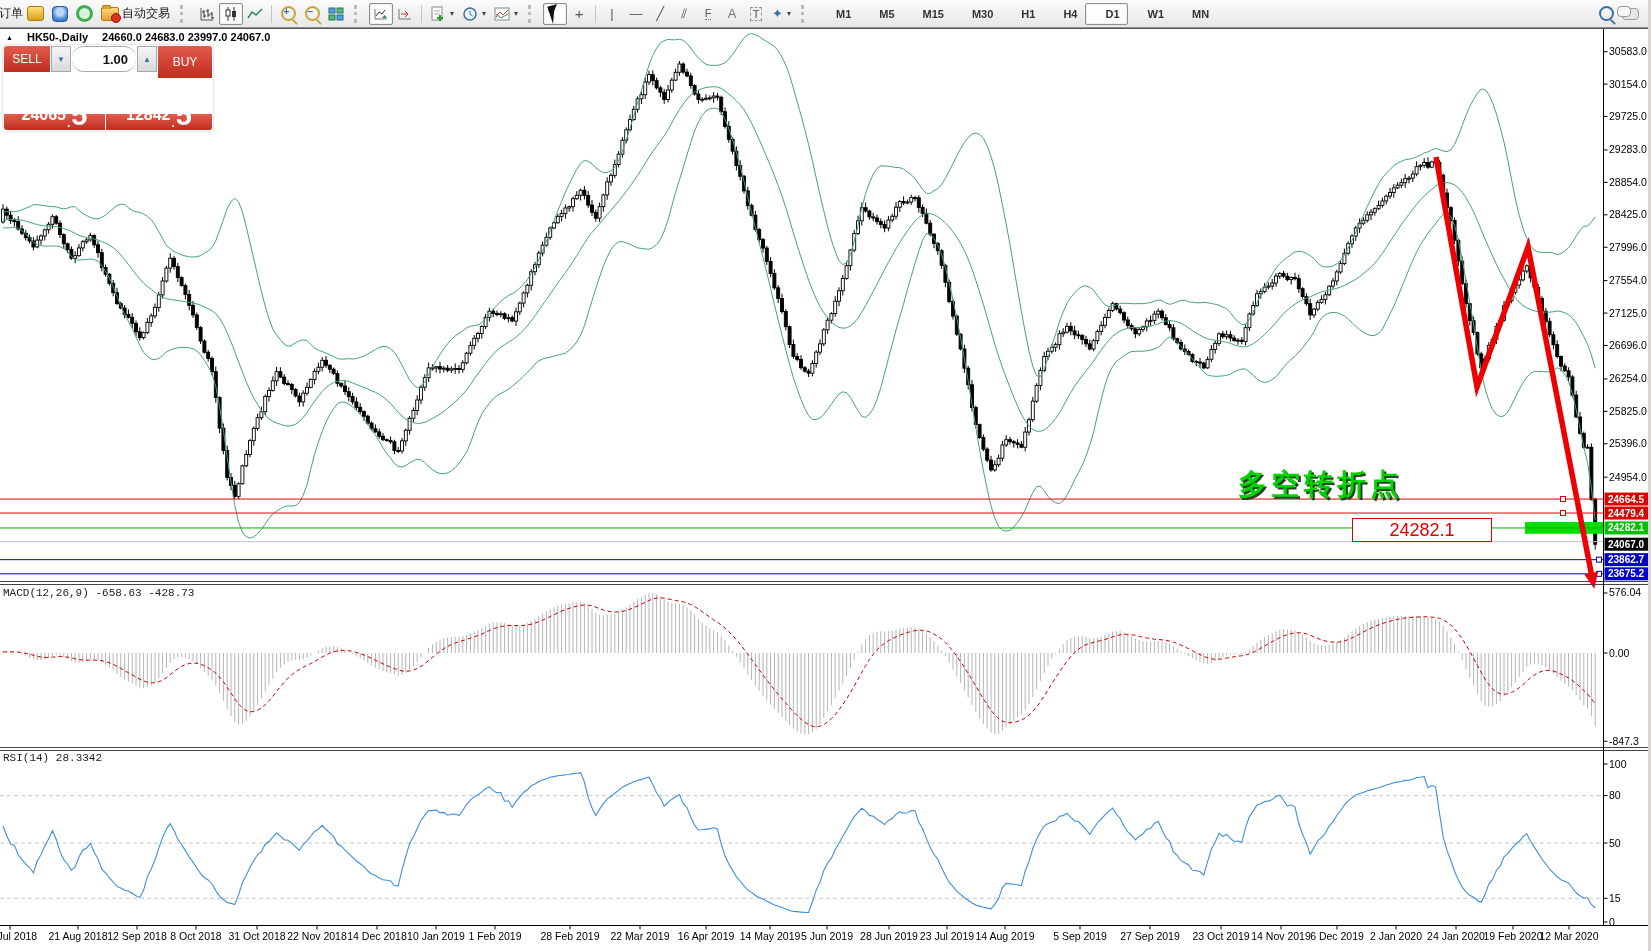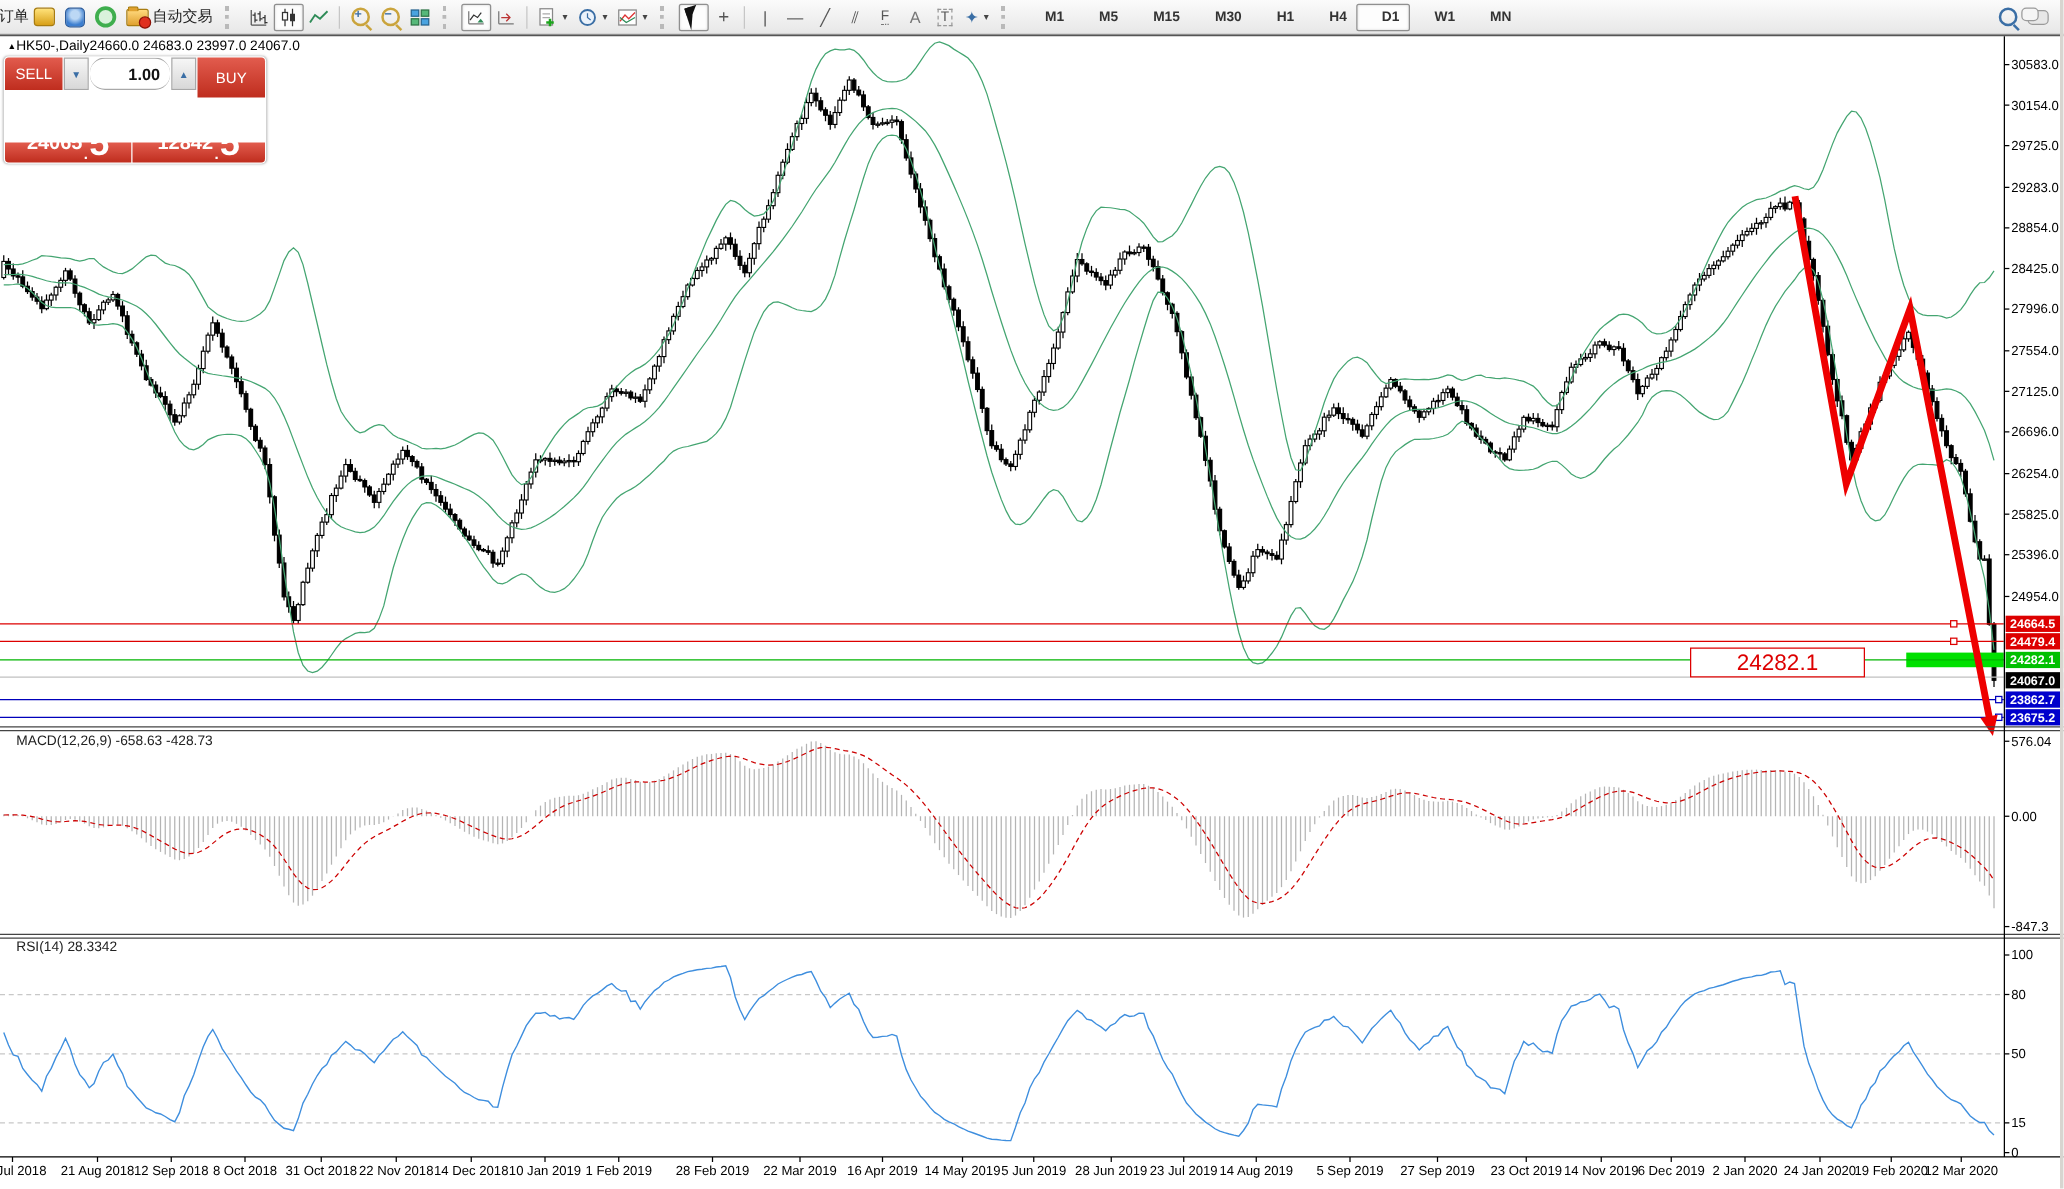--- a/index.html
+++ b/index.html
@@ -30,23 +30,23 @@
   .mag:after{content:"";position:absolute;right:-4px;bottom:-4px;width:6px;height:2px;background:#caa43c;transform:rotate(45deg);}
   .mag .pm{position:absolute;left:1px;top:-2px;font-size:10px;font-weight:bold;color:#3a6ea5;}
   .mag.blue{border-color:#3a6ea5;}
   .mag.blue:after{background:#3a6ea5;}
   .cursor-arrow{width:0;height:0;border-left:5px solid #111;border-right:5px solid transparent;border-bottom:12px solid transparent;border-top:6px solid #111;transform:rotate(-18deg);}
   .chat{position:relative;width:15px;height:10px;background:#e7e7e7;border:1px solid #9a9a9a;border-radius:4px;}
   .chat:before{content:"";position:absolute;left:-6px;top:-3px;width:12px;height:9px;background:#f5f5f5;border:1px solid #9a9a9a;border-radius:4px;}
   
   .chartwin{position:absolute;left:0;top:28px;width:1651px;height:923px;background:#fff;}
   svg{position:absolute;left:0;top:0;font-family:"Liberation Sans",sans-serif;}
-  .chart-title{position:absolute;left:6px;top:3px;font-size:11px;font-weight:normal;color:#000;display:flex;align-items:center;gap:0;}
+  .chart-title{position:absolute;left:6px;top:3px;font-size:11px;font-weight:bold;color:#000;display:flex;align-items:center;gap:14px;}
   .chart-title .tri{font-size:7px;}
-  .ind-label{position:absolute;left:13px;font-size:11px;color:#222;}
+  .ind-label{position:absolute;left:3px;font-size:11px;color:#222;font-family:Liberation Mono, monospace;}
   .ind-label b{font-weight:normal;}
   
   .panel{position:absolute;left:3px;top:17px;width:208px;background:#fff;border-radius:4px;padding:1px;box-shadow:0 0 2px rgba(0,0,0,.35);}
   .prow{display:flex;gap:1px;}
   .prow + .prow{margin-top:1px;}
   .rbtn{background:linear-gradient(#e25c4e,#bf2d1e);color:#fff;display:flex;align-items:center;justify-content:center;}
   .sellbtn{width:46px;height:26px;font-size:12px;border-radius:3px 0 0 0;}
   .buybtn{flex:1;height:32px;font-size:12px;border-radius:0 3px 0 0;}
   .spin{width:20px;height:26px;background:linear-gradient(#f6f6f6,#d8d8d8);border:1px solid #a8a8a8;box-sizing:border-box;
     display:flex;align-items:center;justify-content:center;font-size:8px;color:#3a6ea5;}
@@ -1687,17 +1687,18 @@
     <div class="ind-label" style="top:559px">
       <b>MACD(12,26,9)</b>
       <b>-658.63</b>
       <b>-428.73</b>
     </div>
     <div class="ind-label" style="top:724px">
       <b>RSI(14)</b>
       <b>28.3342</b>
     </div>
 
+    <div class="turnpoint">多空转折点</div>
     <div class="callout">24282.1</div>
   </div>
 
   <div class="edgestrip"></div>
 </div>
 
 </body></html>

